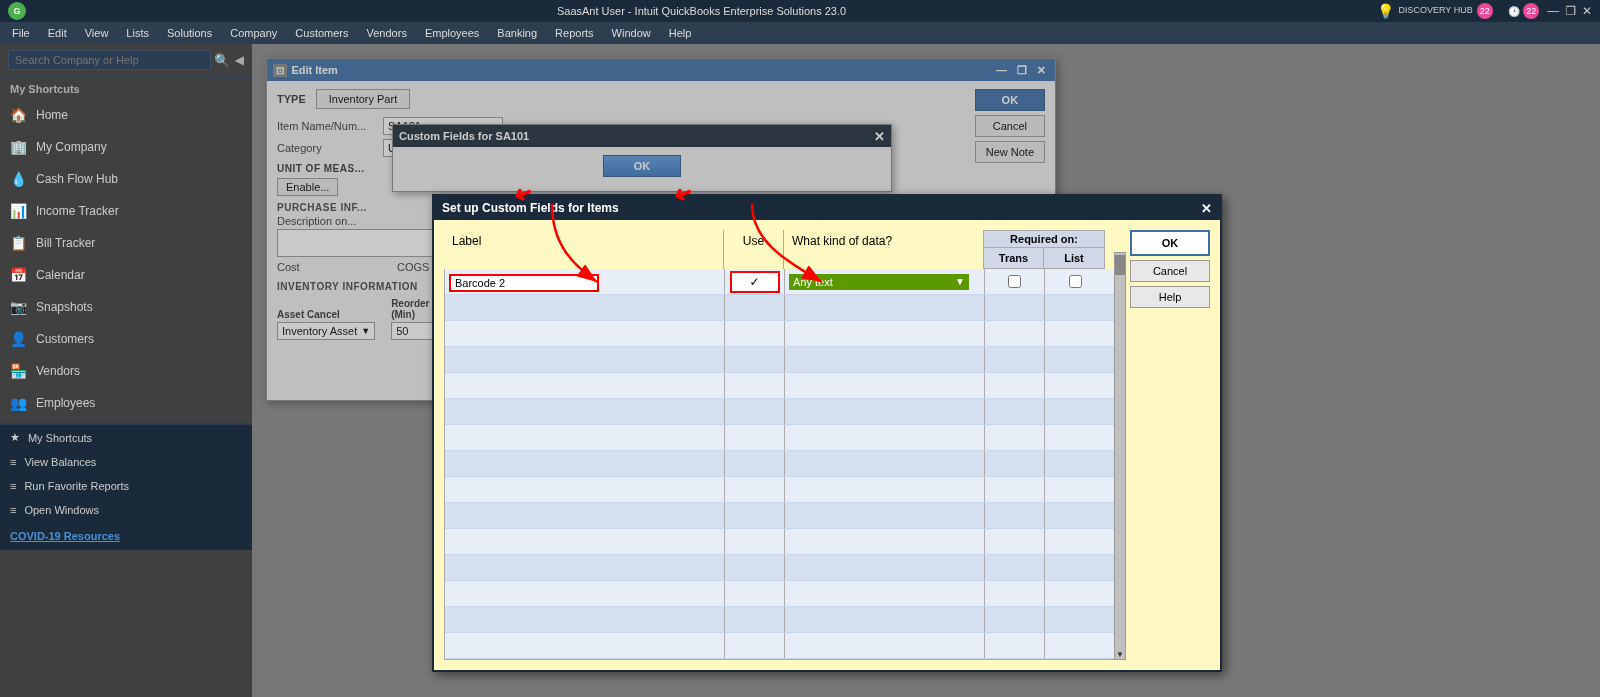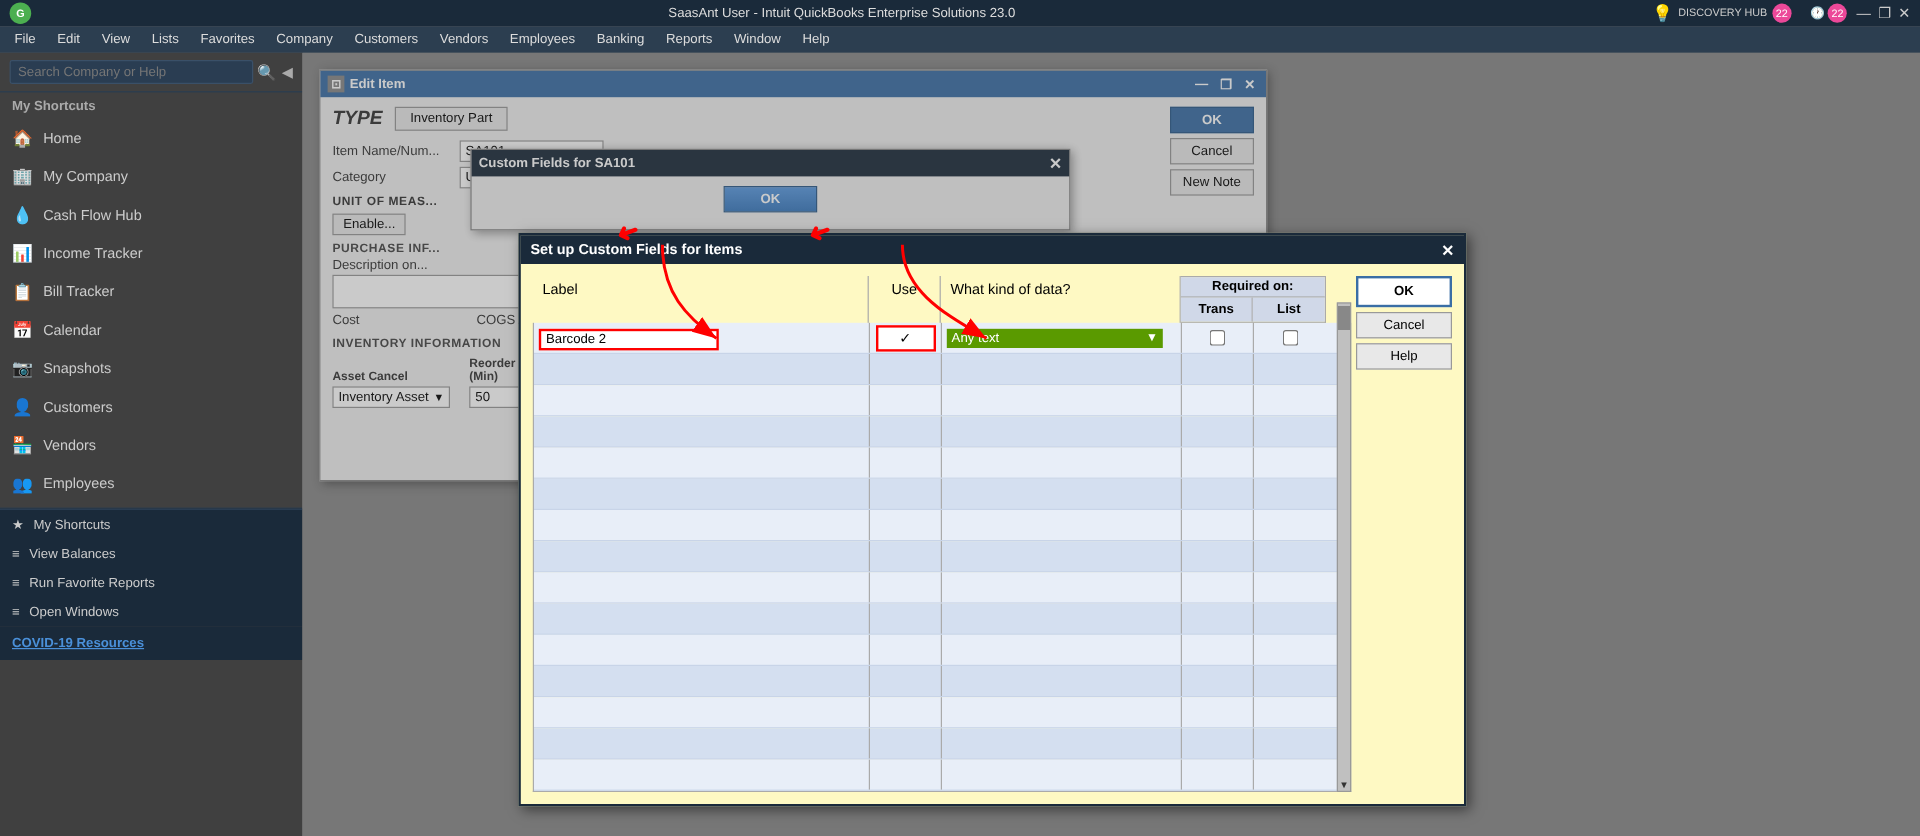--- a/index.html
+++ b/index.html
@@ -151,21 +151,21 @@
       padding: 0 6px;
       font-size: 11px;
       font-weight: bold;
       justify-content: space-between;
     }
     .dialog-titlebar-controls { display: flex; gap: 4px; }
     .dialog-titlebar-controls span { color: white; font-size: 11px; cursor: pointer; padding: 0 3px; }
     .dialog-content { padding: 10px; }
 
     .type-row { display: flex; align-items: center; gap: 10px; margin-bottom: 8px; }
-    .type-label { font-size: 16px; font-weight: bold; color: #333; font-style: italic; }
+    .type-label { font-size: 11px; font-weight: bold; color: #333; }
     .inventory-part-btn {
       background: #e8e8e8;
       border: 1px solid #999;
       padding: 3px 12px;
       font-size: 11px;
       cursor: pointer;
     }
 
     .form-row { display: flex; align-items: center; gap: 6px; margin-bottom: 4px; }
     .form-label { font-size: 11px; color: #333; min-width: 100px; }
@@ -381,21 +381,21 @@
       <span>✕</span>
     </div>
   </div>
 </div>
 
 <div class="menu-bar">
   <span class="menu-item">File</span>
   <span class="menu-item">Edit</span>
   <span class="menu-item">View</span>
   <span class="menu-item">Lists</span>
-  <span class="menu-item">Favorites</span>
+  <span class="menu-item">Solutions</span>
   <span class="menu-item">Company</span>
   <span class="menu-item">Customers</span>
   <span class="menu-item">Vendors</span>
   <span class="menu-item">Employees</span>
   <span class="menu-item">Banking</span>
   <span class="menu-item">Reports</span>
   <span class="menu-item">Window</span>
   <span class="menu-item">Help</span>
 </div>
 

